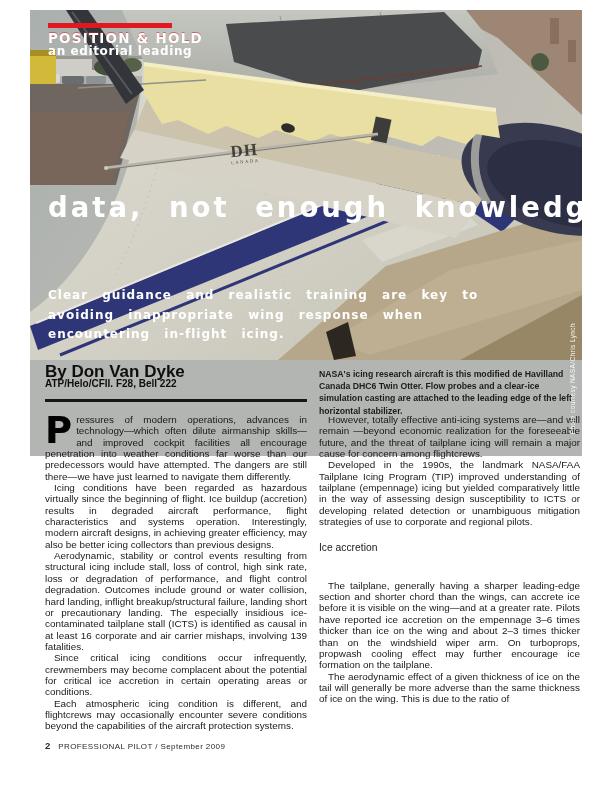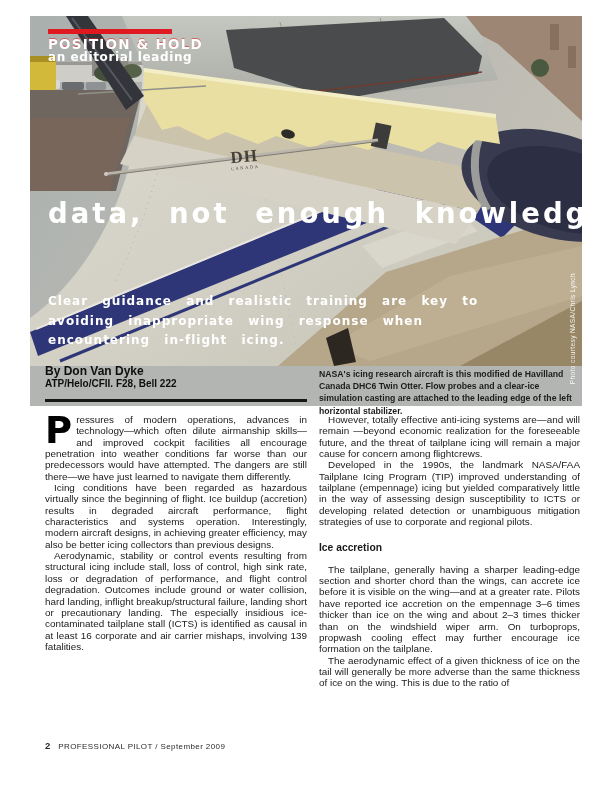--- a/index.html
+++ b/index.html
@@ -3,21 +3,21 @@
 <meta charset="utf-8">
 <style>
   html,body { margin:0; padding:0; background:#e8e8e8; }
   .page {
     position:relative; width:612px; height:792px; margin:0 auto;
     background:#ffffff; overflow:hidden;
     font-family:"Liberation Sans", sans-serif;
   }
 
   
-  .photo { position:absolute; left:30px; top:16px; width:552px; height:390px; background:#b2b5b1; overflow:hidden; }
+  .photo { position:absolute; left:30px; top:10px; width:552px; height:446px; background:#b2b5b1; overflow:hidden; }
   .photo svg { position:absolute; left:0; top:0; }
 
   .kicker { position:absolute; left:18px; top:13px; color:#fff; font-family:"DejaVu Sans", sans-serif; font-weight:bold; z-index:5; }
   .kicker-rule { width:124px; height:5px; background:#e0181f; margin-bottom:3px; }
   .kicker-title { font-size:13.5px; letter-spacing:1.2px; line-height:14px; text-shadow:0 -1px 0 rgba(224,24,31,.55); }
   .kicker-sub { font-size:12px; letter-spacing:.6px; line-height:12px; }
 
   .hero-title {
     position:absolute; left:18px; top:183px; z-index:5; color:#fff;
     font-family:"DejaVu Sans", sans-serif; font-weight:bold;
@@ -36,40 +36,40 @@
   .dh-logo {
     position:absolute; left:200px; top:133px; z-index:4; text-align:center;
     color:rgba(40,38,32,.82); transform:rotate(-5deg);
     font-family:"Liberation Serif", serif;
   }
   .dh-main { font-size:17px; font-weight:bold; letter-spacing:1px; line-height:16px; }
   .dh-sub  { font-size:4.5px; letter-spacing:1.6px; line-height:5px; }
 
   
   .byline { position:absolute; left:45px; top:365px; color:#0e0e0e; font-weight:bold; }
-  .byline-author { font-size:12px; line-height:13px; }
+  .byline-author { font-size:17px; line-height:13px; }
   .byline-cred   { font-size:10px; line-height:12px; }
   .byline-rule { position:absolute; left:45px; top:399px; width:262px; height:3px; background:#161616; }
 
   .caption {
     position:absolute; left:319px; top:360px; width:261px;
     font-size:8.7px; font-weight:bold; line-height:12.2px; color:#1c1c1c;margin-top:8px;
   }
 
   
   .col { position:absolute; top:414px; font-size:9.9px; line-height:11.35px; text-align:justify; color:#191919; }
   .col-left  { left:45px;  width:262px; }
   .col-right { left:319px; width:261px; }
   .col p { margin:0; text-indent:9px; }
   .col p.no-indent { text-indent:0; }
   .dropcap {
     float:left; font-family:"DejaVu Sans", sans-serif; font-weight:bold;
     font-size:37px; line-height:29px; padding:2px 4px 0 0; color:#000;
   }
-  .section-heading { font-weight:bold; font-size:10.3px; margin:15px 0 10px 0; }
+  .section-heading { font-weight:normal; font-size:10.3px; margin:15px 0 26px 0; }
 
   
   .footer { position:absolute; left:45px; top:740px; font-size:8px; color:#2b2b2b; letter-spacing:.4px; }
   .footer .pagenum { font-weight:bold; font-size:9.5px; margin-right:8px; letter-spacing:0; }
 </style>
 </head>
 <body>
 
 <div class="page">
 
@@ -199,20 +199,22 @@
     <div class="byline-cred">ATP/Helo/CFII. F28, Bell 222</div>
   </div>
   <div class="byline-rule"></div>
 
   <div class="caption">NASA's icing research aircraft is this modified de Havilland Canada DHC6 Twin Otter. Flow probes and a clear-ice simulation casting are attached to the leading edge of the left horizontal stabilizer.</div>
 
   <div class="col col-left">
     <p class="no-indent"><span class="dropcap">P</span><span>ressures of modern operations, advances in technology—which often dilute airmanship skills—and improved cockpit facilities all encourage penetration into weather conditions far worse than our predecessors would have attempted. The dangers are still there—we have just learned to navigate them differently.</span></p>
     <p>Icing conditions have been regarded as hazardous virtually since the beginning of flight. Ice buildup (accretion) results in degraded aircraft performance, flight characteristics and systems operation. Interestingly, modern aircraft designs, in achieving greater efficiency, may also be better icing collectors than previous designs.</p>
     <p>Aerodynamic, stability or control events resulting from structural icing include stall, loss of control, high sink rate, loss or degradation of performance, and flight control degradation. Outcomes include ground or water collision, hard landing, inflight breakup/structural failure, landing short or precautionary landing. The especially insidious ice-contaminated tailplane stall (ICTS) is identified as causal in at least 16 corporate and air carrier mishaps, involving 139 fatalities.</p>
+    <p>Since critical icing conditions occur infrequently, crewmembers may become complacent about the potential for critical ice accretion in certain operating areas or conditions.</p>
+    <p>Each atmospheric icing condition is different, and flightcrews may occasionally encounter severe conditions beyond the capabilities of the aircraft protection systems.</p>
   </div>
 
   <div class="col col-right">
     <p>However, totally effective anti-icing systems are—and will remain —beyond economic realization for the foreseeable future, and the threat of tailplane icing will remain a major cause for concern among flightcrews.</p>
     <p>Developed in the 1990s, the landmark NASA/FAA Tailplane Icing Program (TIP) improved understanding of tailplane (empennage) icing but yielded comparatively little in the way of assessing design susceptibility to ICTS or developing related detection or unambiguous mitigation strategies of use to corporate and regional pilots.</p>
     <div class="section-heading">Ice accretion</div>
     <p>The tailplane, generally having a sharper leading-edge section and shorter chord than the wings, can accrete ice before it is visible on the wing—and at a greater rate. Pilots have reported ice accretion on the empennage 3–6 times thicker than ice on the wing and about 2–3 times thicker than on the windshield wiper arm. On turboprops, propwash cooling effect may further encourage ice formation on the tailplane.</p>
     <p>The aerodynamic effect of a given thickness of ice on the tail will generally be more adverse than the same thickness of ice on the wing. This is due to the ratio of</p>
   </div>
 

